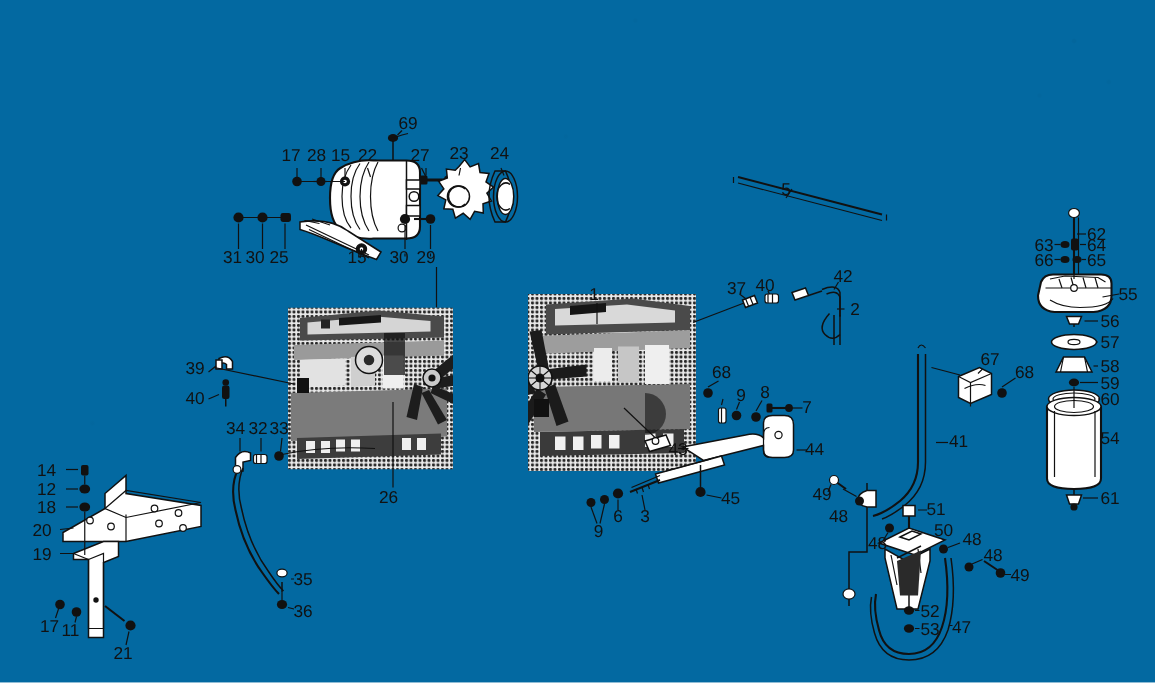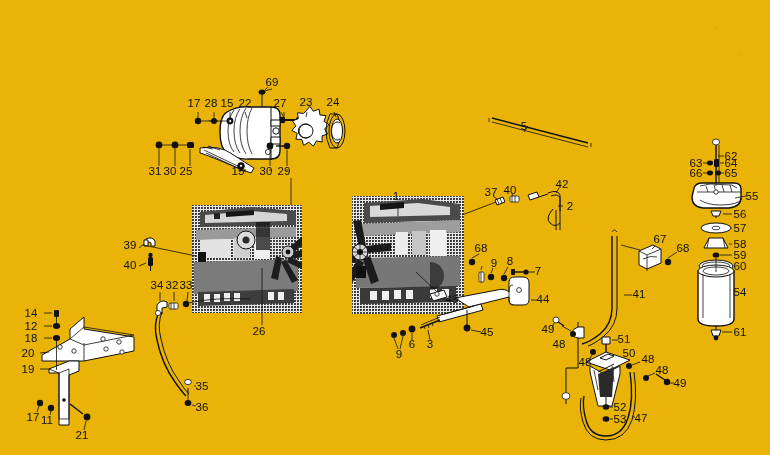--- a/index.html
+++ b/index.html
@@ -1,18 +1,18 @@
 <!DOCTYPE html>
 <html><head>
 <meta charset="utf-8">
 <style>
   html,body{margin:0;padding:0;background:#ffffff;}
   #sheet{
     position:relative;width:770px;height:455px;overflow:hidden;
-    background:#eab308;
+    background:#0369a1;
     font-family:"Liberation Sans", sans-serif;
     color:#111;
   }
   
   #paper-noise{
     position:absolute;inset:0;pointer-events:none;
     background:
       radial-gradient(circle at 93% 6%, rgba(0,0,0,.030) 0 1px, transparent 2px),
       radial-gradient(circle at 96% 12%, rgba(0,0,0,.025) 0 1px, transparent 2px),
       radial-gradient(circle at 90% 14%, rgba(0,0,0,.020) 0 1px, transparent 2px),

